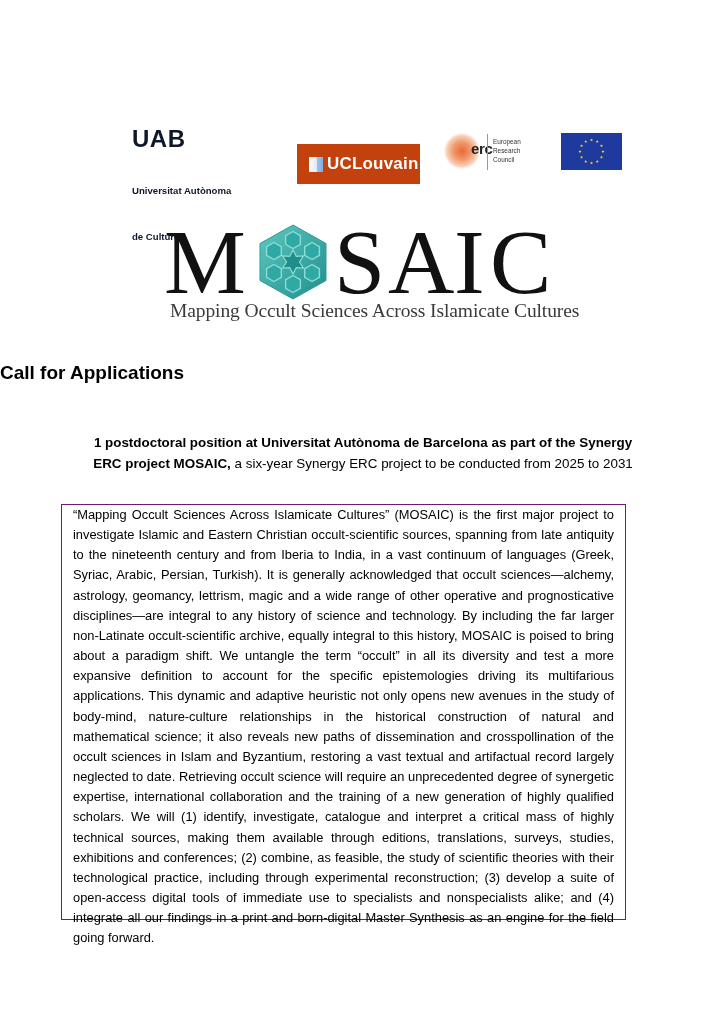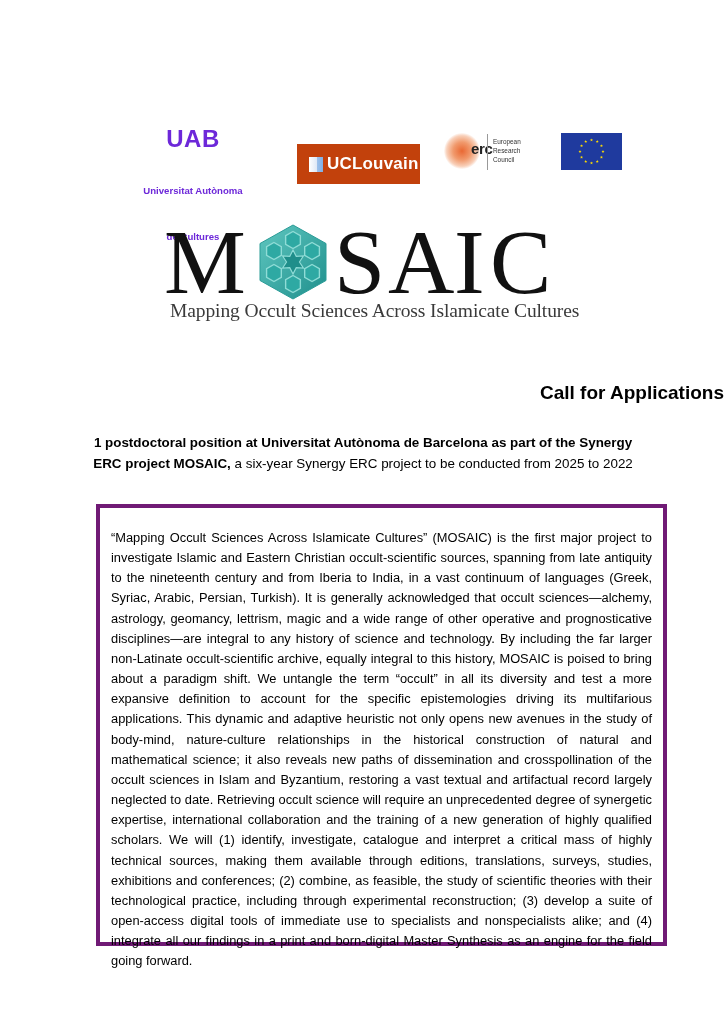--- a/index.html
+++ b/index.html
@@ -1,19 +1,19 @@
 <!DOCTYPE html>
 <html><head>
 <meta charset="utf-8">
 <style>
   html, body { margin: 0; padding: 0; background: #ffffff; }
   body { width: 724px; height: 1024px; position: relative; overflow: hidden; font-family: "Liberation Sans", sans-serif; color: #000; }
 
   
-  .uab { position: absolute; left: 132px; top: 128px; width: 122px; text-align: center; color: #6d28d9; }
+  .uab { position: absolute; left: 132px; top: 128px; width: 122px; color: #0f172a; }
   .uab-mark { font-family: "Liberation Sans", sans-serif; font-weight: 700; font-size: 24px; line-height: 22px; letter-spacing: 0.5px; }
   .uab-name { font-family: "Liberation Sans", sans-serif; font-weight: 700; font-size: 9.6px; line-height: 11px; margin-top: 35px; }
 
   .ucl { position: absolute; left: 297px; top: 144px; width: 123px; height: 40px; background: #c2410c; display: flex; align-items: center; }
   .ucl-square { width: 14px; height: 15px; margin-left: 12px; background: linear-gradient(90deg, #ffffff 0%, #dfe8f6 55%, #9fc1ea 56%, #7fb0e6 100%); }
   .ucl-text { color: #ffffff; font-family: "Liberation Sans", sans-serif; font-weight: 700; font-size: 17px; margin-left: 4px; letter-spacing: 0.2px; }
 
   .erc { position: absolute; left: 444px; top: 130px; width: 92px; height: 42px; }
   .erc-burst { position: absolute; left: 0; top: 3px; width: 36px; height: 36px; border-radius: 50%;
     background: radial-gradient(circle, rgba(232,96,40,0.95) 0%, rgba(236,120,60,0.75) 35%, rgba(240,150,100,0.45) 60%, rgba(255,255,255,0) 72%); }
@@ -24,26 +24,26 @@
   .eu-flag { position: absolute; left: 561px; top: 133px; width: 61px; height: 37px; background: #1f3a9e; }
 
   
   .mosaic { position: absolute; left: 160px; top: 216px; width: 404px; height: 110px; }
   .mosaic-letters { position: absolute; left: 0; top: 0; width: 404px; height: 90px; }
   .mosaic-letter { position: absolute; top: 0; font-family: "Liberation Serif", serif; font-size: 92px; line-height: 92px; color: #111; }
   .mosaic-sub { position: absolute; left: 10px; top: 84px; width: 398px; text-align: center; font-family: "Liberation Serif", serif; font-size: 19.5px; color: #3a3a3a; letter-spacing: -0.1px; white-space: nowrap; }
   .hex { position: absolute; left: 98px; top: 8px; width: 70px; height: 76px; }
 
   
-  .title { position: absolute; left: 0; top: 382px; width: 724px; text-align: right; font-family: "Liberation Sans", sans-serif; font-weight: 700; font-size: 19px; color: #000; }
+  .title { position: absolute; left: 0; top: 362px; width: 724px; text-align: left; font-family: "Liberation Sans", sans-serif; font-weight: 700; font-size: 19px; color: #000; }
   .position { position: absolute; left: 80px; top: 432px; width: 566px; text-align: center; font-family: "Liberation Sans", sans-serif; font-size: 13.4px; line-height: 21px; color: #000; }
   .position b { font-weight: 700; text-align: center; }
 
   
-  .box { position: absolute; left: 96px; top: 504px; width: 541px; height: 404px; border: 4px solid #701a75; padding: 20px 11px 10px 11px; }
+  .box { position: absolute; left: 61px; top: 504px; width: 541px; height: 404px; border: 1px solid #701a75; padding: 0 11px 10px 11px; }
   .box-text { font-family: "Liberation Sans", sans-serif; font-size: 12.85px; line-height: 20.15px; text-align: justify; color: #000; margin: 0; }
 </style>
 </head>
 <body>
 
 <div class="uab">
   <div class="uab-mark">UAB</div>
   <div class="uab-name">Universitat Autònoma</div>
   <div class="uab-name">de Cultures</div>
 </div>
@@ -105,17 +105,17 @@
         <polygon points="15.95,40.50 23.31,44.75 23.31,53.25 15.95,57.50 8.59,53.25 8.59,44.75"></polygon>
         <polygon points="15.95,18.50 23.31,22.75 23.31,31.25 15.95,35.50 8.59,31.25 8.59,22.75"></polygon>
       </g>
     <polygon id="hex-star" fill="#1f8e8a" stroke="#8fdcd6" stroke-width="1.2" points="35.00,26.00 38.25,32.37 45.39,32.00 41.50,38.00 45.39,44.00 38.25,43.63 35.00,50.00 31.75,43.63 24.61,44.00 28.50,38.00 24.61,32.00 31.75,32.37"></polygon>
   </svg>
   <div class="mosaic-sub">Mapping Occult Sciences Across Islamicate Cultures</div>
 </div>
 
 <div class="title">Call for Applications</div>
 
-<div class="position"><b>1 postdoctoral position at Universitat Autònoma de Barcelona as part of the Synergy ERC project MOSAIC,</b><span> a six-year Synergy ERC project to be conducted from 2025 to 2022</span></div>
+<div class="position"><b>1 postdoctoral position at Universitat Autònoma de Barcelona as part of the Synergy ERC project MOSAIC,</b><span> a six-year Synergy ERC project to be conducted from 2025 to 2031</span></div>
 
 <div class="box">
   <p class="box-text">“Mapping Occult Sciences Across Islamicate Cultures” (MOSAIC) is the first major project to investigate Islamic and Eastern Christian occult-scientific sources, spanning from late antiquity to the nineteenth century and from Iberia to India, in a vast continuum of languages (Greek, Syriac, Arabic, Persian, Turkish). It is generally acknowledged that occult sciences—alchemy, astrology, geomancy, lettrism, magic and a wide range of other operative and prognosticative disciplines—are integral to any history of science and technology. By including the far larger non-Latinate occult-scientific archive, equally integral to this history, MOSAIC is poised to bring about a paradigm shift. We untangle the term “occult” in all its diversity and test a more expansive definition to account for the specific epistemologies driving its multifarious applications. This dynamic and adaptive heuristic not only opens new avenues in the study of body-mind, nature-culture relationships in the historical construction of natural and mathematical science; it also reveals new paths of dissemination and crosspollination of the occult sciences in Islam and Byzantium, restoring a vast textual and artifactual record largely neglected to date. Retrieving occult science will require an unprecedented degree of synergetic expertise, international collaboration and the training of a new generation of highly qualified scholars. We will (1) identify, investigate, catalogue and interpret a critical mass of highly technical sources, making them available through editions, translations, surveys, studies, exhibitions and conferences; (2) combine, as feasible, the study of scientific theories with their technological practice, including through experimental reconstruction; (3) develop a suite of open-access digital tools of immediate use to specialists and nonspecialists alike; and (4) integrate all our findings in a print and born-digital Master Synthesis as an engine for the field going forward.</p>
 </div>
 
 </body></html>

